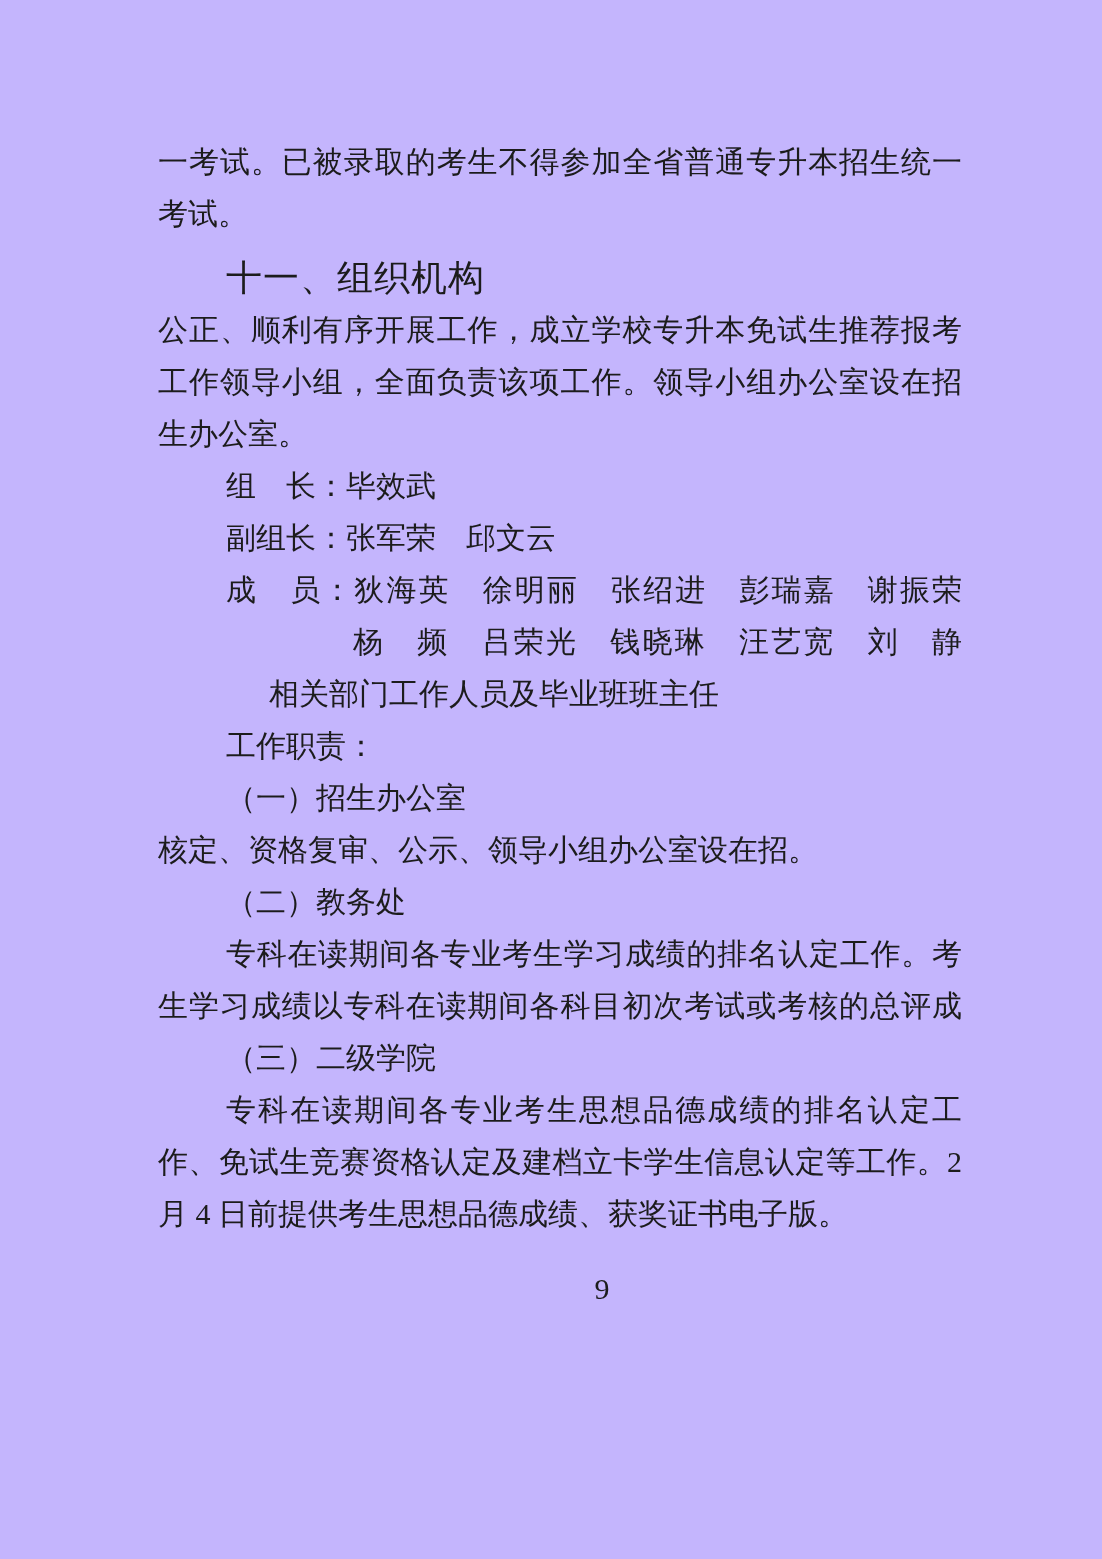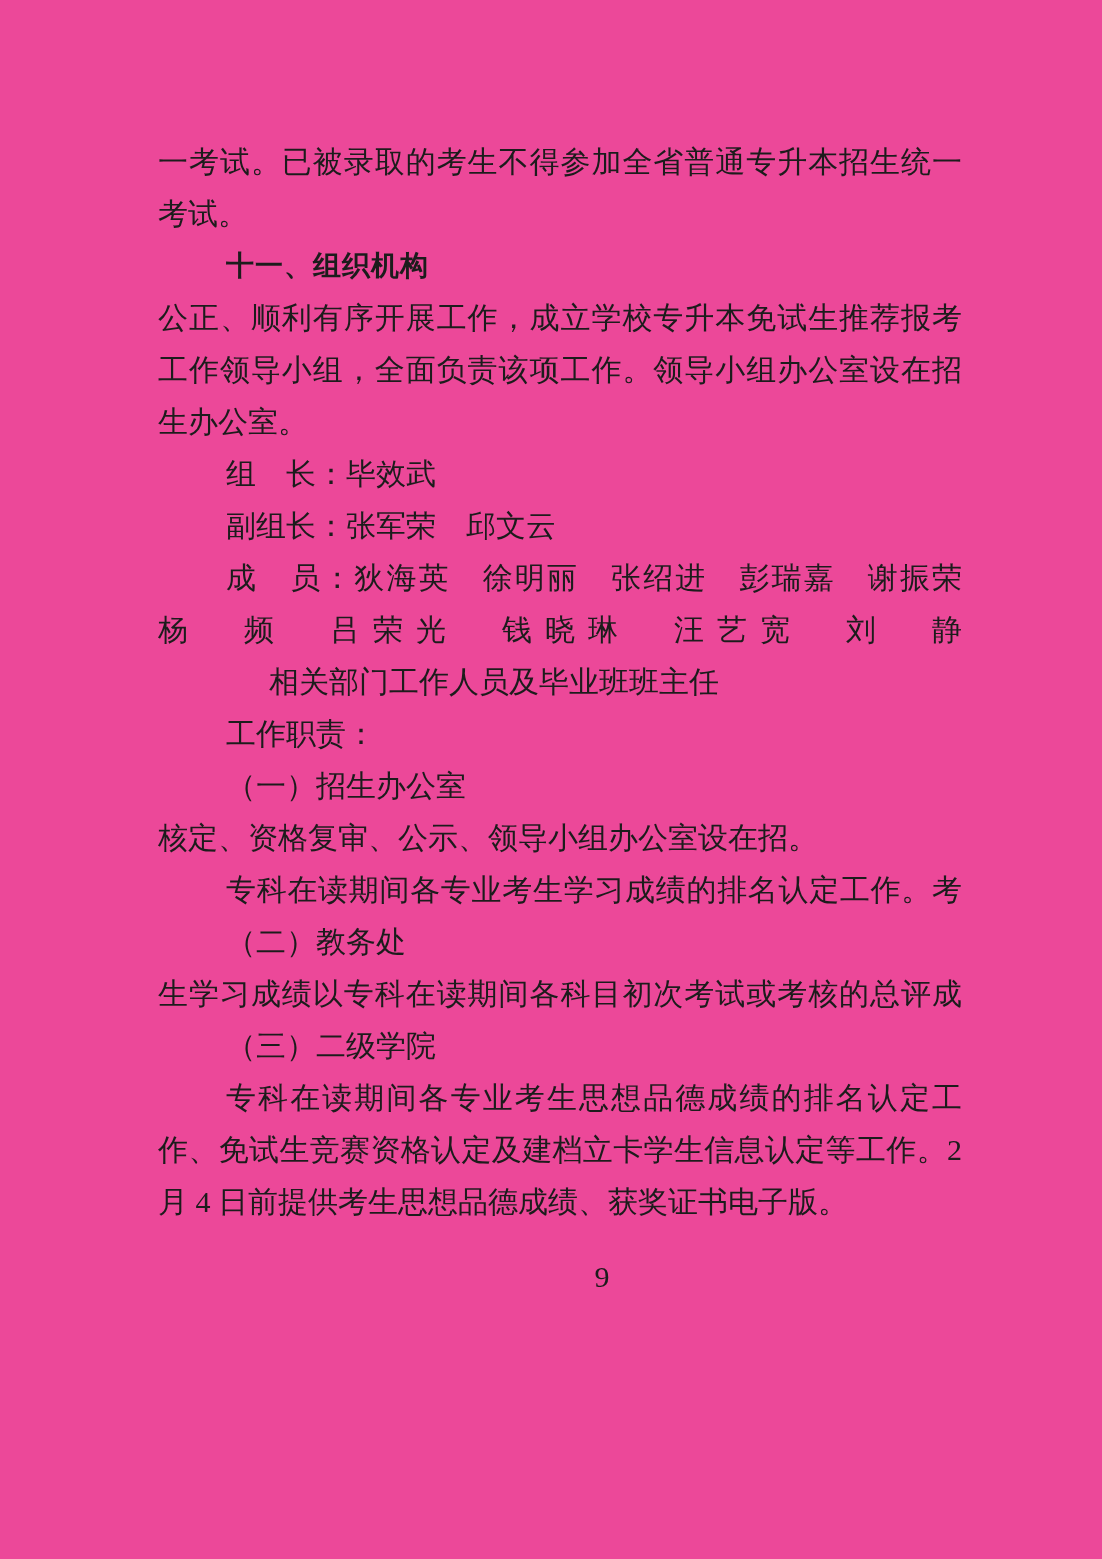--- a/index.html
+++ b/index.html
@@ -4,21 +4,21 @@
 <style>
   html, body {
     margin: 0;
     padding: 0;
     background: #ffffff;
   }
   .page {
     position: relative;
     width: 1102px;
     height: 1559px;
-    background: #ec4899;
+    background: #c4b5fd;
     box-sizing: border-box;
     padding: 136px 56px 0 158px;
     font-family: "Liberation Serif", "DejaVu Serif", serif;
     font-size: 30px;
     line-height: 52px;
     color: #1c1c1c;
     overflow: hidden;
   }
   .doc-body { width: 804px; }
   .l {
@@ -38,29 +38,31 @@
     text-align: justify;
     text-align-last: justify;
   }
   
   .l.indent { text-indent: 68px; }
   
   .l.plain { text-indent: 0; }
   
   .l.names { margin-left: 111px; }
   .l.names-fill {
+    margin-left: 195px;
     text-align: justify;
     text-align-last: justify;
   }
   .l.heading {
     font-family: "Liberation Sans", "DejaVu Sans", sans-serif;
-    font-weight: 700;
-    font-size: 28px;
+    font-weight: 400;
+    font-size: 36px;
     text-indent: 68px;
     letter-spacing: 1px;
+    margin-top: 12px;
   }
   .footer {
     margin-top: 30px;
     text-align: center;
     font-size: 30px;
     line-height: 38px;
     color: #1c1c1c;
   }
 </style>
 </head>
@@ -75,22 +77,22 @@
       <div class="l fill">工作领导小组，全面负责该项工作。领导小组办公室设在招</div>
       <div class="l plain">生办公室。</div>
       <div class="l indent">组　长：毕效武</div>
       <div class="l indent">副组长：张军荣　邱文云</div>
       <div class="l first">成　员：狄海英　徐明丽　张绍进　彭瑞嘉　谢振荣</div>
       <div class="l names-fill">杨　频　吕荣光　钱晓琳　汪艺宽　刘　静</div>
       <div class="l names">相关部门工作人员及毕业班班主任</div>
       <div class="l indent">工作职责：</div>
       <div class="l indent">（一）招生办公室</div>
       <div class="l plain">核定、资格复审、公示、领导小组办公室设在招。</div>
+      <div class="l indent">（二）教务处</div>
       <div class="l first">专科在读期间各专业考生学习成绩的排名认定工作。考</div>
-      <div class="l indent">（二）教务处</div>
       <div class="l fill">生学习成绩以专科在读期间各科目初次考试或考核的总评成</div>
       <div class="l indent">（三）二级学院</div>
       <div class="l first">专科在读期间各专业考生思想品德成绩的排名认定工</div>
       <div class="l fill">作、免试生竞赛资格认定及建档立卡学生信息认定等工作。2</div>
       <div class="l plain">月 4 日前提供考生思想品德成绩、获奖证书电子版。</div>
     </div>
   <div class="footer">9</div>
 </div>
 
 </body></html>

